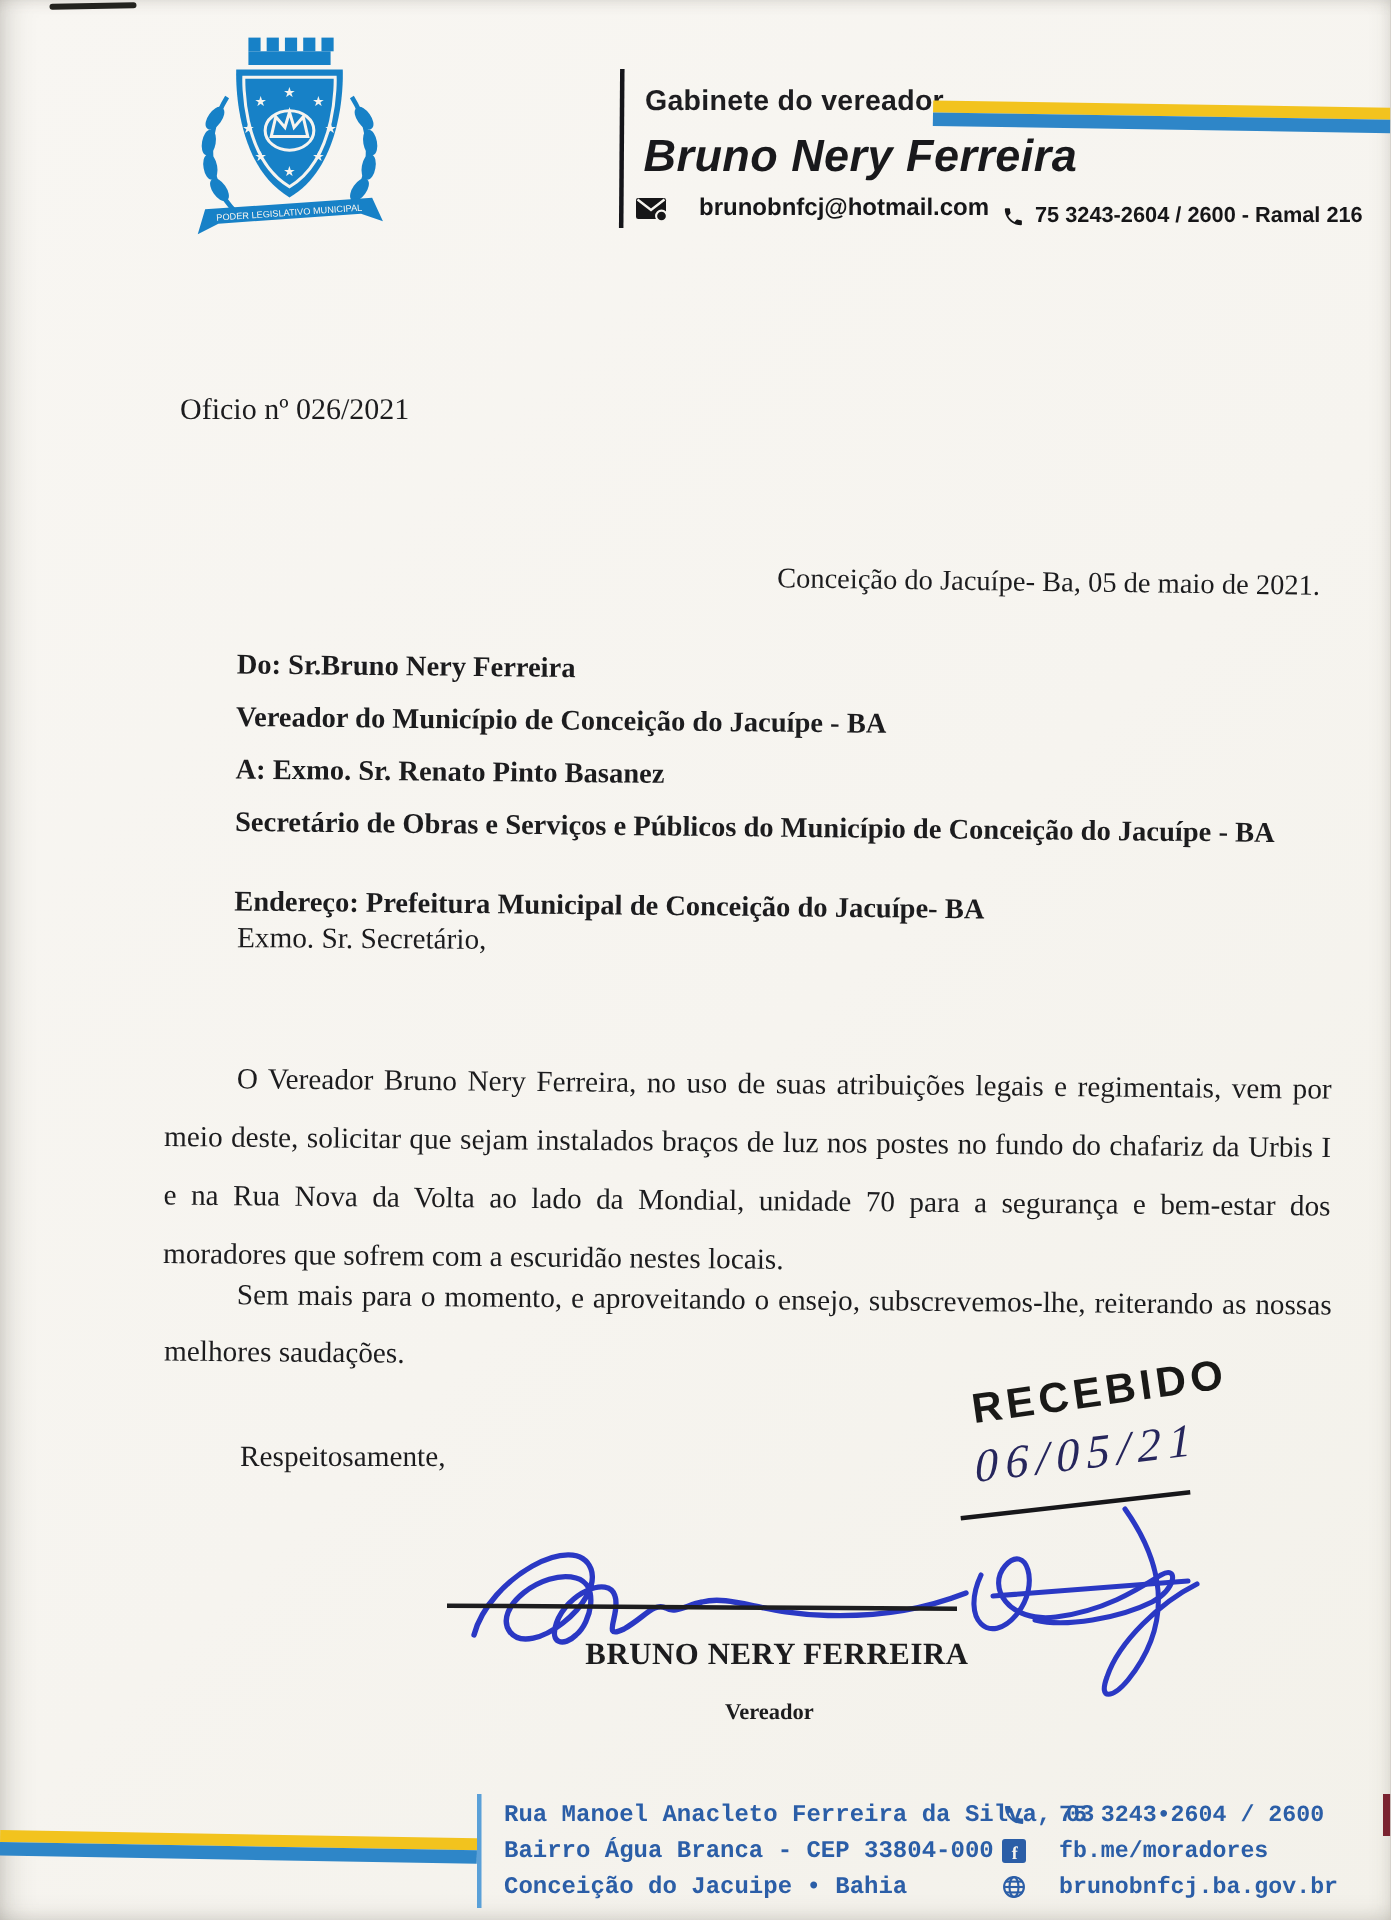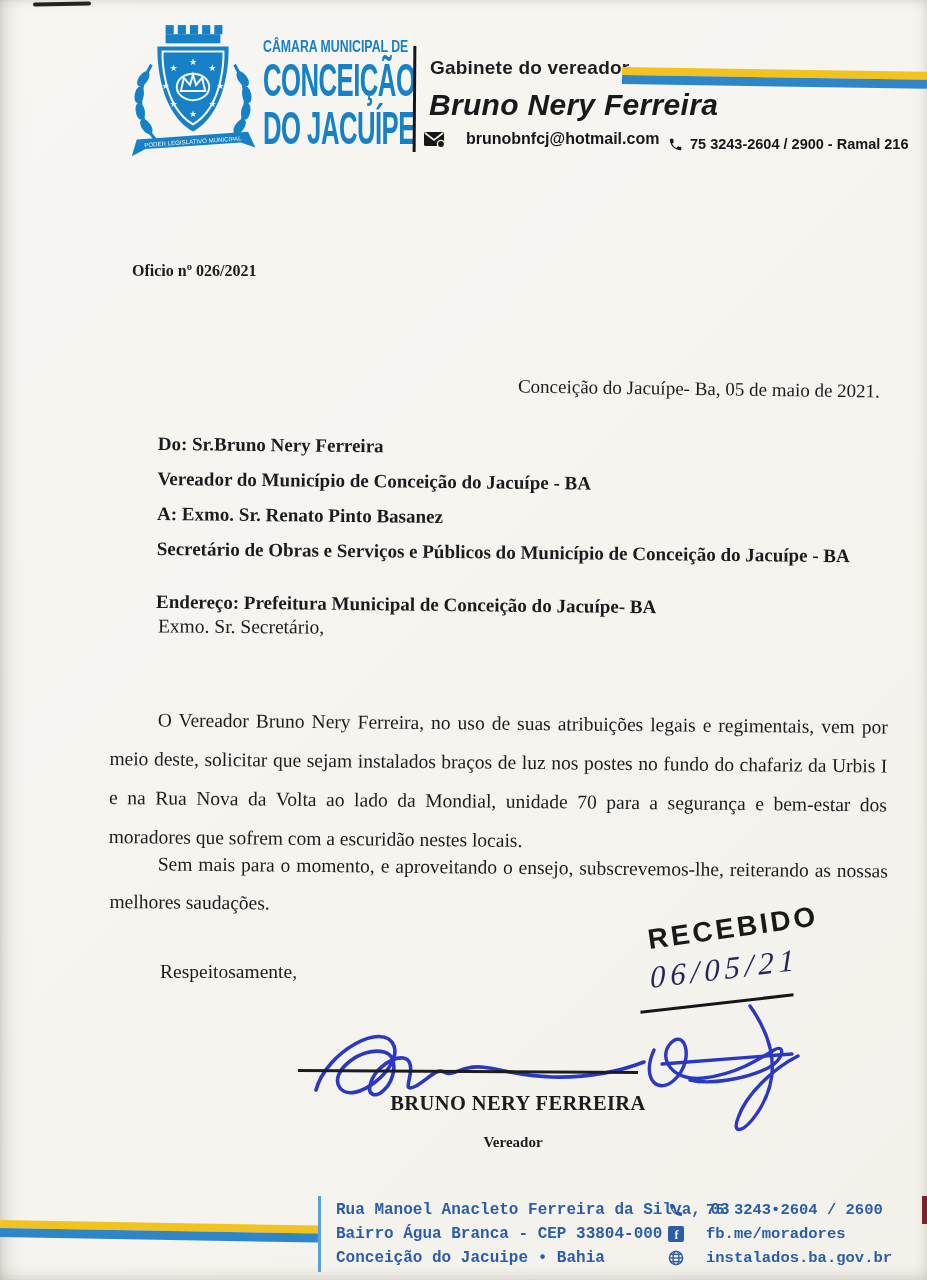--- a/index.html
+++ b/index.html
@@ -25,21 +25,21 @@
   .hdr-divider { left:413px; top:46px; width:3px; height:106px; background:#15151a; transform:rotate(.4deg); }
   .office-label { left:430px; top:57px; font-family:"Liberation Sans",sans-serif; font-weight:700; font-size:19px; color:#1d1d20; letter-spacing:.2px; }
   .stripe-top { left:622px; top:67px; width:305px; height:17px; transform:rotate(.9deg); transform-origin:left center; }
   .stripe-top .y, .stripe-bot .y { height:8px; background:#f2c31e; }
   .stripe-top .b, .stripe-bot .b { height:9px; background:#2e86c8; }
   .officer-name { left:429px; top:88px; font-family:"Liberation Sans",sans-serif; font-weight:700; font-style:italic; font-size:30px; color:#19191c; letter-spacing:.3px; }
   .email-row { left:424px; top:130px; display:flex; align-items:center; gap:20px; font-family:"Liberation Sans",sans-serif; font-weight:700; font-size:16px; color:#161618; }
   .phone-row-hdr { left:668px; top:136px; display:flex; align-items:center; gap:7px; font-family:"Liberation Sans",sans-serif; font-weight:700; font-size:14.5px; color:#161618; }
 
   
-  .reference { left:120px; top:262px; font-weight:700; font-size:16px;margin-left:12px; }
+  .reference { left:120px; top:262px; font-weight:400; font-size:20px; }
   .dateline { left:518px; top:378px; font-size:19px; transform:rotate(.8deg); }
   .recipient { left:158px; top:426px; font-weight:700; font-size:19px; line-height:35px; transform:rotate(.6deg); transform-origin:left top; width:740px; }
   .addr-line { margin-top:18px; }
   .salutation { left:158px; top:616px; font-size:19.5px; transform:rotate(.4deg); }
   .para { left:110px; top:700px; width:778px; font-size:19.5px; line-height:39px; text-align:justify; text-indent:48px; transform:rotate(.55deg); transform-origin:left top; }
   .para2 { top:845px; line-height:38px; }
   .closing { left:160px; top:929px; font-size:19.5px;margin-top:32px; }
 
   
   .stamp-label { left:648px; top:924px; font-family:"Liberation Sans",sans-serif; font-weight:700; font-size:28px; letter-spacing:3px; color:#191917; transform:rotate(-8deg); transform-origin:left center; }
@@ -112,25 +112,20 @@
       <ellipse cx="117" cy="90" rx="7" ry="3" transform="rotate(100 117 90)"></ellipse>
       <ellipse cx="111" cy="105" rx="7" ry="3" transform="rotate(125 111 105)"></ellipse>
     </g>
 
     <g transform="rotate(-4 65 122)">
       <polygon points="10,114 120,114 126,130 112,124 18,124 4,130" fill="#1781c7"></polygon>
       <text x="65" y="122" font-size="6" fill="#f6f4ef" text-anchor="middle" font-family="Liberation Sans" textLength="96" lengthAdjust="spacingAndGlyphs">PODER LEGISLATIVO MUNICIPAL</text>
     </g>
   </svg>
 
-  <div class="abs logo-text">
-    <span class="logo-small">CÂMARA MUNICIPAL DE</span><br>
-    <span class="logo-big">CONCEIÇÃO</span><br>
-    <span class="logo-big">DO JACUÍPE</span>
-  </div>
 
   <div class="abs hdr-divider"></div>
 
   <div class="abs office-label">Gabinete do vereador</div>
 
   <div class="abs stripe-top">
     <div class="y"></div>
     <div class="b"></div>
   </div>
 
@@ -142,21 +137,21 @@
       <polyline points="1,2 10,9 19,2" fill="none" stroke="#f6f4ef" stroke-width="1.6"></polyline>
       <circle cx="17" cy="13" r="3.6" fill="#161618" stroke="#f6f4ef" stroke-width="1.4"></circle>
     </svg>
     <span>brunobnfcj@hotmail.com</span>
   </div>
 
   <div class="abs phone-row-hdr">
     <svg class="ico" width="15" height="15" viewBox="0 0 24 24">
       <path fill="#161618" d="M6.6 10.8c1.5 2.8 3.9 5.2 6.7 6.7l2.2-2.2c.3-.3.7-.4 1.1-.3 1.1.4 2.3.6 3.6.6.6 0 1 .4 1 1V20c0 .6-.4 1-1 1C10.8 21 3 13.2 3 3.9c0-.6.4-1 1-1h3.5c.6 0 1 .4 1 1 0 1.2.2 2.5.6 3.6.1.4 0 .8-.3 1.1l-2.2 2.2z"></path>
     </svg>
-    <span>75 3243-2604 / 2900 - Ramal 216</span>
+    <span>75 3243-2604 / 2600 - Ramal 216</span>
   </div>
 
   <div class="abs reference">Oficio nº 026/2021</div>
 
   <div class="abs dateline">Conceição do Jacuípe- Ba, 05 de maio de 2021.</div>
 
   <div class="abs recipient">
     <div>Do: Sr.Bruno Nery Ferreira</div>
     <div>Vereador do Município de Conceição do Jacuípe - BA</div>
     <div>A: Exmo. Sr. Renato Pinto Basanez</div>
@@ -218,19 +213,19 @@
     <div class="row">
       <svg class="ico" width="16" height="16" viewBox="0 0 16 16">
         <g fill="none" stroke="#2b5ea7" stroke-width="1.4">
           <circle cx="8" cy="8" r="6.6"></circle>
           <ellipse cx="8" cy="8" rx="3" ry="6.6"></ellipse>
           <line x1="1.4" y1="8" x2="14.6" y2="8"></line>
           <line x1="2.2" y1="4.4" x2="13.8" y2="4.4"></line>
           <line x1="2.2" y1="11.6" x2="13.8" y2="11.6"></line>
         </g>
       </svg>
-      <span>instalados.ba.gov.br</span>
+      <span>brunobnfcj.ba.gov.br</span>
     </div>
   </div>
 
   <div class="abs edge-mark"></div>
 
 </div>
 
 </body></html>

